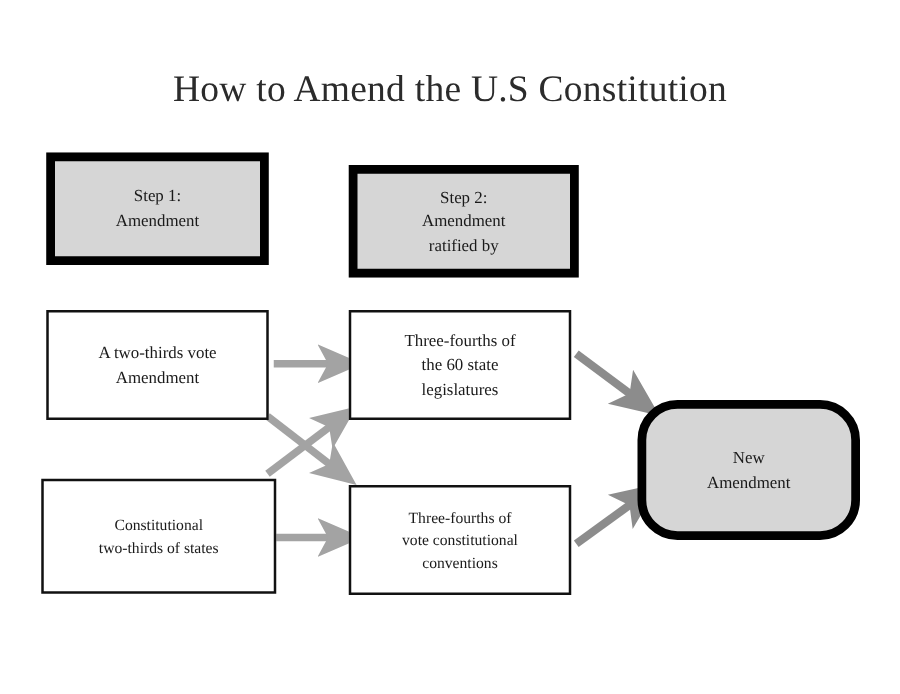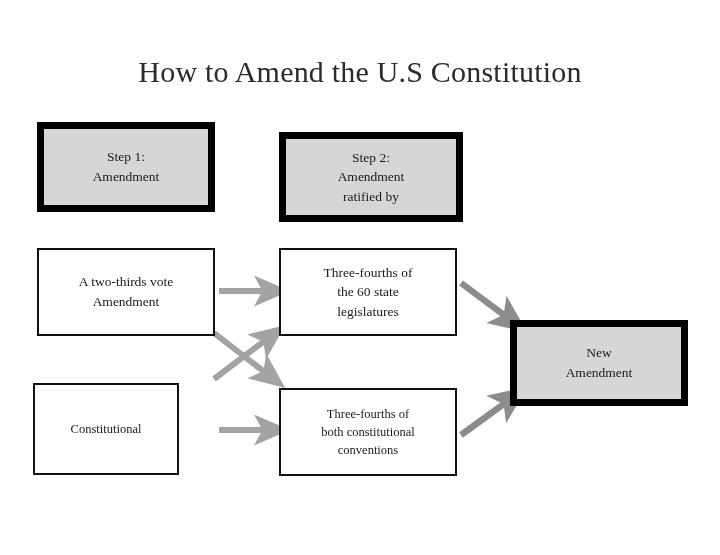--- a/index.html
+++ b/index.html
@@ -107,34 +107,35 @@
     <span class="ln">Step 2:</span>
     <span class="ln">Amendment</span>
     <span class="ln">ratified by</span>
   </div>
 
   <div class="node plain" style="left:37px; top:221px; width:178px; height:88px;">
     <span class="ln">A two-thirds vote</span>
     <span class="ln">Amendment</span>
   </div>
 
-  <div class="node plain" style="left:33px; top:356px; width:146px; height:92px; font-size:12.5px;">
+  <div class="node plain" style="left:33px; top:356px; width:188px; height:92px; font-size:12.5px;">
     <span class="ln">Constitutional</span>
+    <span class="ln">two-thirds of states</span>
   </div>
 
   <div class="node plain" style="left:279px; top:221px; width:178px; height:88px;">
     <span class="ln">Three-fourths of</span>
     <span class="ln">the 60 state</span>
     <span class="ln">legislatures</span>
   </div>
 
   <div class="node plain" style="left:279px; top:361px; width:178px; height:88px; font-size:12.5px;">
     <span class="ln">Three-fourths of</span>
-    <span class="ln">both constitutional</span>
+    <span class="ln">vote constitutional</span>
     <span class="ln">conventions</span>
   </div>
 
-  <div class="node result" style="left:510px; top:293px; width:178px; height:86px;">
+  <div class="node result" style="left:510px; top:293px; width:178px; height:112px;border-radius:32px;">
     <span class="ln">New</span>
     <span class="ln">Amendment</span>
   </div>
 
 </div>
 
 </body></html>

